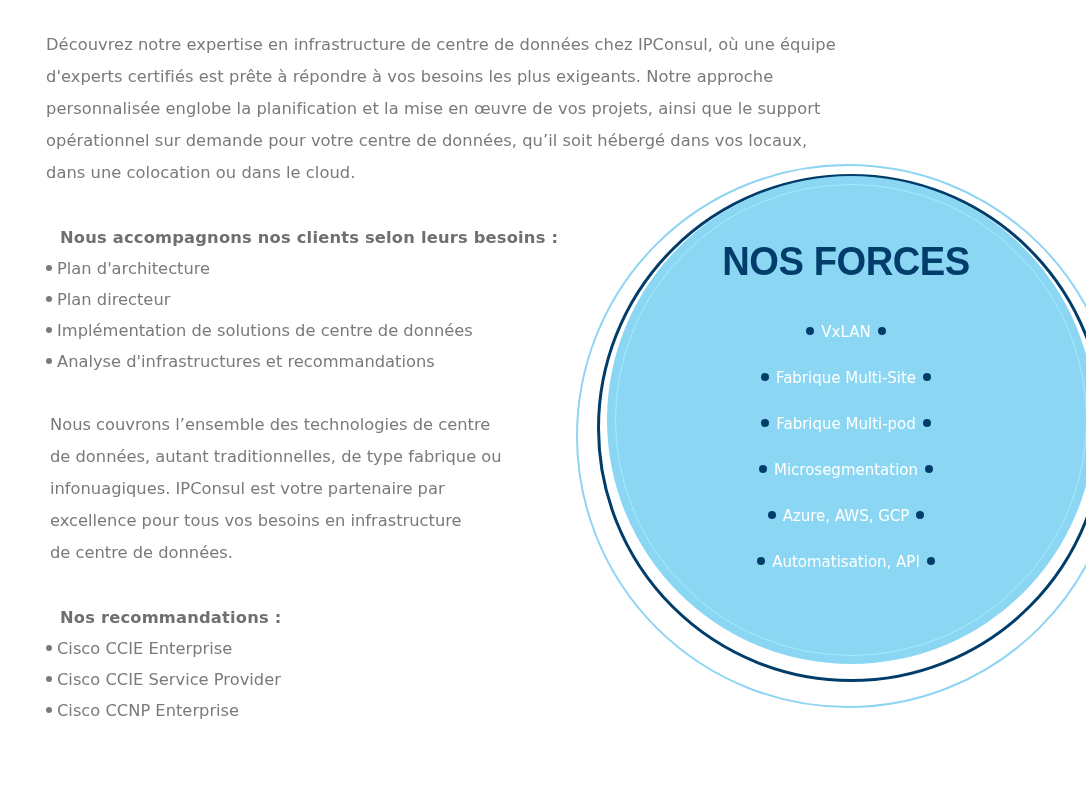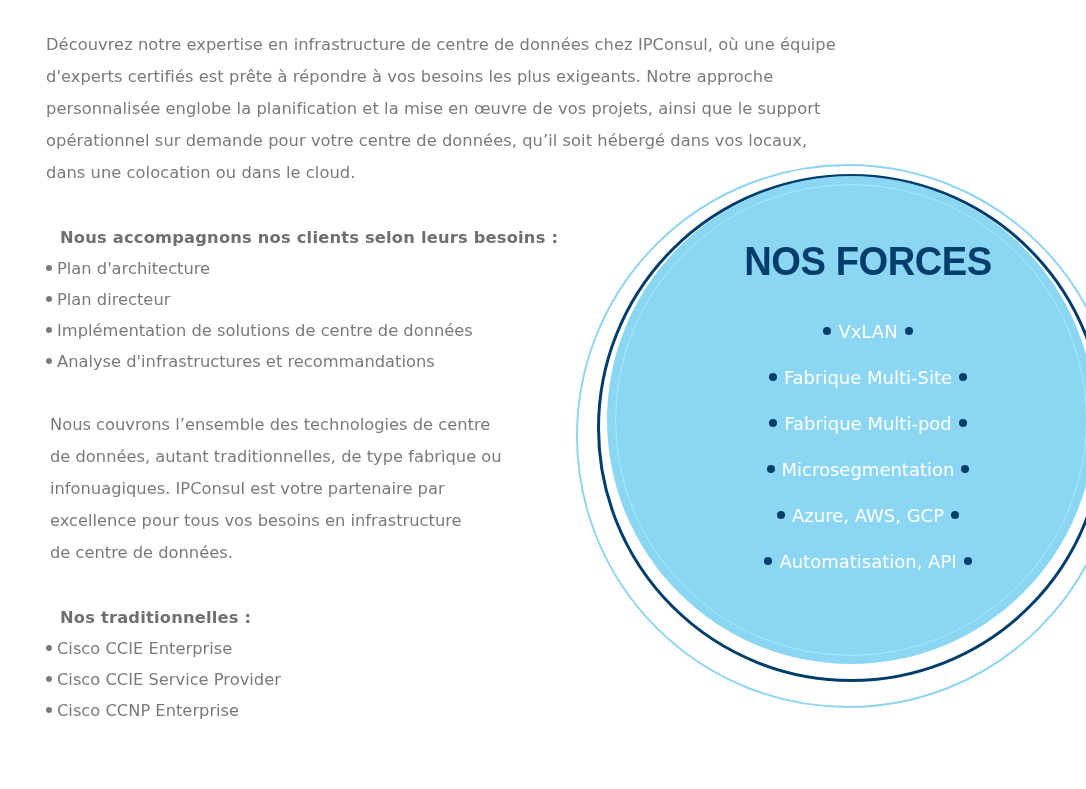--- a/index.html
+++ b/index.html
@@ -99,21 +99,21 @@
       width: 488px; height: 488px;
       background: #8bd7f3;
     }
     .disc-inner {
       left: 615px; top: 184px;
       width: 472px; height: 472px;
       border: 1.5px solid #a3ecff;
     }
     .forces-content {
       position: absolute;
-      left: 668px;
+      left: 646px;
       top: 233px;
       width: 400px;
       text-align: center;
       pointer-events: auto;
     }
     .forces-title {
       display: block;
       font-family: "Liberation Sans", sans-serif;
       font-weight: bold;
       font-size: 41px;
@@ -121,21 +121,21 @@
       color: #003d6b;
       letter-spacing: -0.5px;
       transform: scaleX(0.93);
     }
     .forces-list {
       list-style: none;
       margin: 20px 0 0 0;
       padding: 0;
     }
     .forces-list li {
-      font-size: 18px;
+      font-size: 15px;
       line-height: 46px;
       color: #ffffff;
       white-space: nowrap;
     }
     .forces-list .nd {
       display: inline-block;
       width: 8px;
       height: 8px;
       border-radius: 50%;
       background: #003d6b;
@@ -168,21 +168,21 @@
 
 <p class="para">
   <span class="line">Nous couvrons l’ensemble des technologies de centre</span>
   <span class="line">de données, autant traditionnelles, de type fabrique ou</span>
   <span class="line">infonuagiques.  IPConsul est votre partenaire par</span>
   <span class="line">excellence pour tous vos besoins en infrastructure</span>
   <span class="line">de centre de données.</span>
 </p>
 
 <div class="left-col" style="top:602px;">
-  <span class="section-heading">Nos traditionnelles :</span>
+  <span class="section-heading">Nos recommandations :</span>
   <ul class="bullet-list">
     <li><span class="dot"></span><span>Cisco CCIE Enterprise</span></li>
     <li><span class="dot"></span><span>Cisco CCIE Service Provider</span></li>
     <li><span class="dot"></span><span>Cisco CCNP Enterprise</span></li>
   </ul>
 </div>
 
 <div class="forces">
   <div class="ring ring-outer"></div>
   <div class="ring ring-navy"></div>

